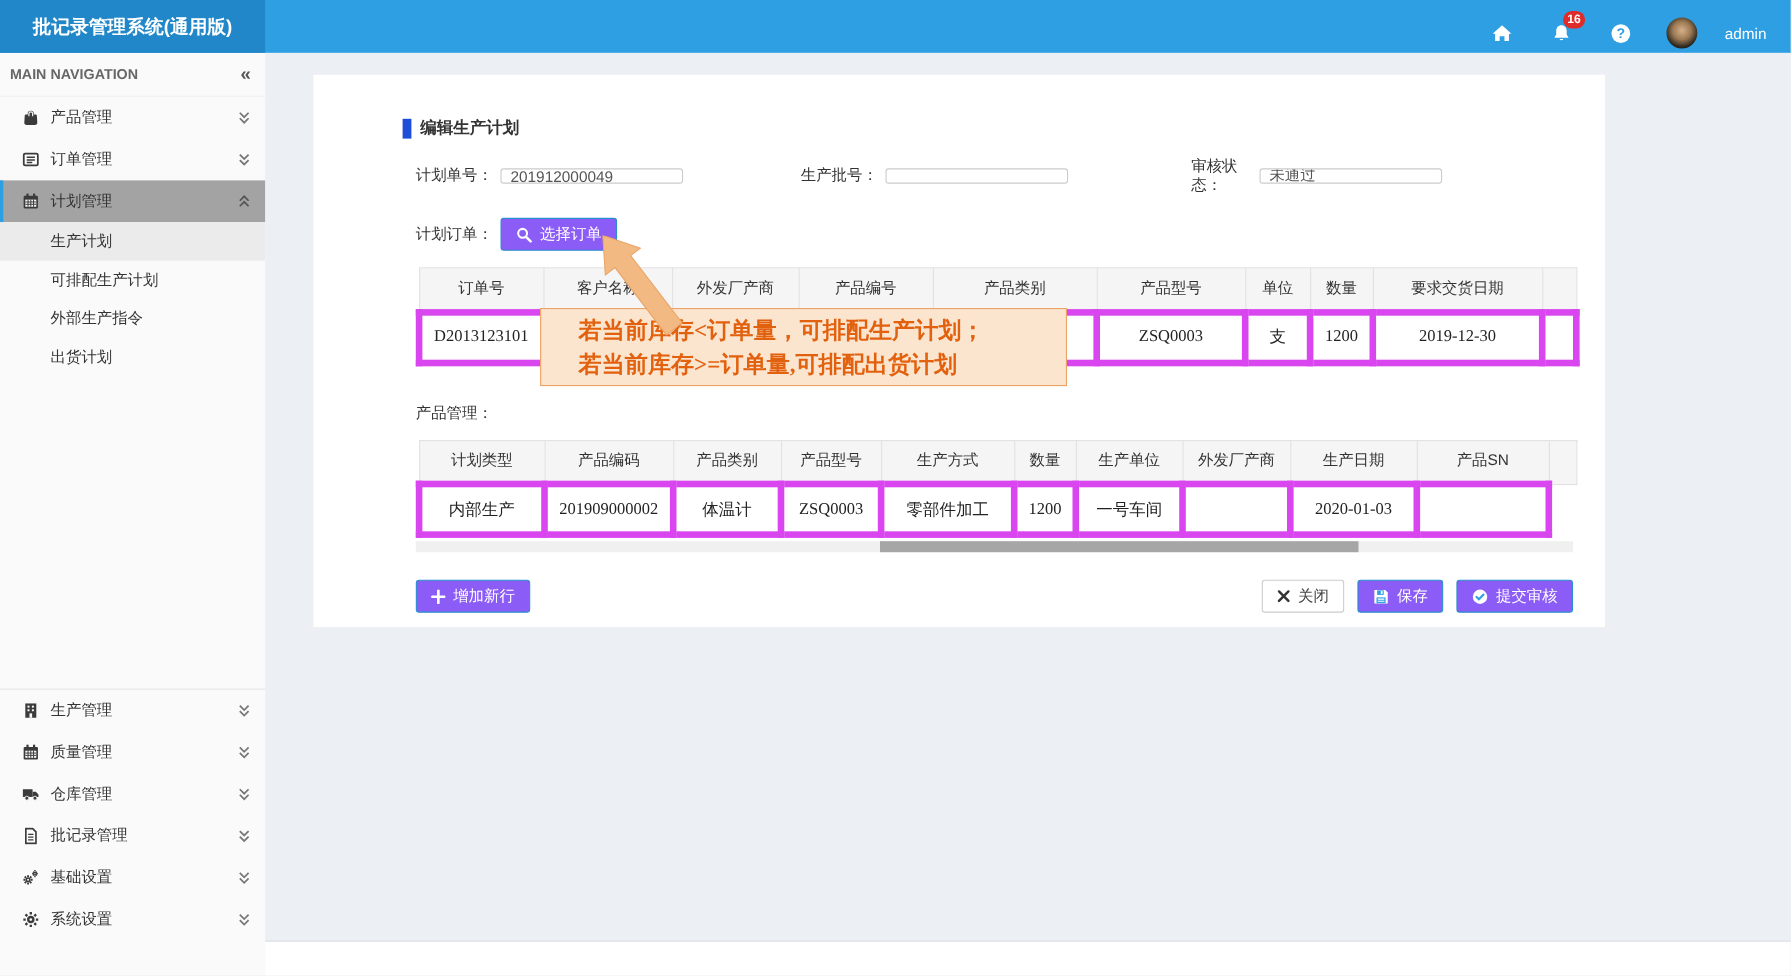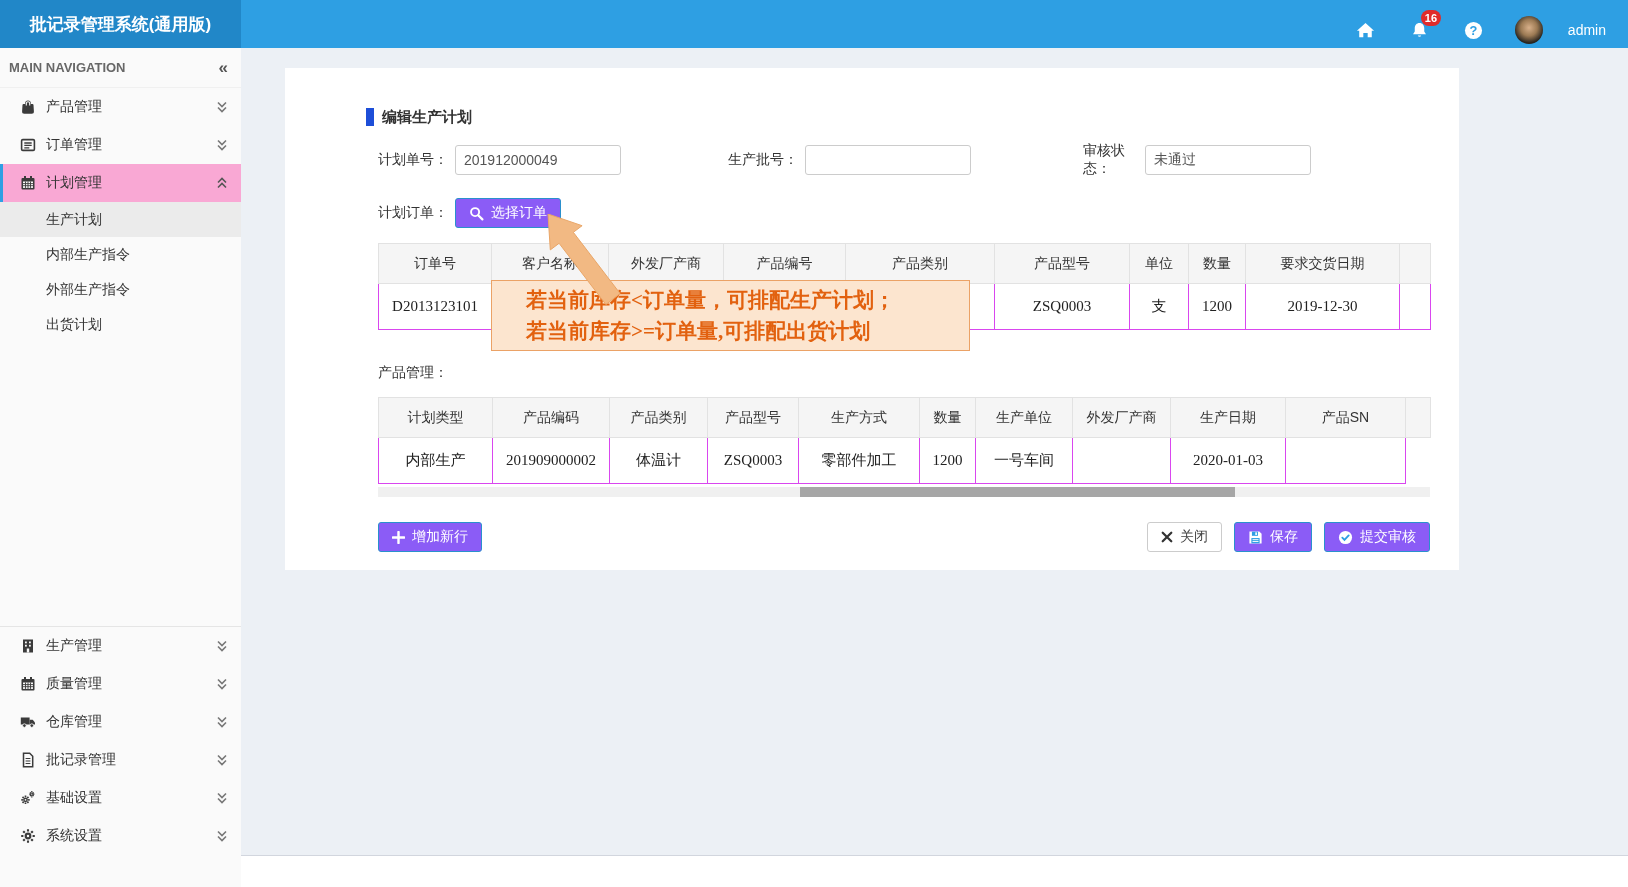--- a/index.html
+++ b/index.html
@@ -23,56 +23,56 @@
   
   .sidebar { position:absolute; left:0; top:48px; width:241px; height:839px; background:#fafafa; z-index:10; }
   .sb-header { height:40px; display:flex; align-items:center; justify-content:space-between;
                padding:0 13px 0 9px; color:#676767; font-weight:bold; font-size:13px; border-bottom:1px solid #f0f0f0; }
   .sb-collapse { color:#555; font-size:17px; cursor:pointer; }
   .mi { height:38px; display:flex; align-items:center; padding:0 13px 0 17px; font-size:14px; color:#333;
         cursor:pointer; border-left:3px solid transparent; }
   .mi svg.ic { width:16px; height:16px; margin-right:10px; flex:none; }
   .mi .lbl { flex:1; }
   .mi .chev { width:12px; height:14px; flex:none; }
-  .mi.active { background:#f9a8d4; border-left-color:#2e9fe3; }
+  .mi.active { background:#a3a3a3; border-left-color:#2e9fe3; }
   .smi { height:35px; display:flex; align-items:center; padding-left:46px; font-size:14px; color:#333; cursor:pointer; }
   .smi.active { background:#ebebeb; }
   .sb-spacer { height:284px; }
   .sb-group2 { border-top:1px solid #e5e5e5; }
 
   
   .content { position:absolute; left:241px; top:48px; width:1387px; height:839px; background:#ecf0f5; }
   .panel { position:relative; margin:20px 0 0 44px; width:1174px; height:502px; background:#fff; }
   .panel-inner { padding:40px 29px 0 93px; }
 
   .page-title { display:inline-block; margin-left:-12px; border-left:8px solid #1d4ed8; padding-left:8px;
                 font-size:15px; font-weight:bold; color:#333; line-height:18px; }
 
   .form-row { display:flex; align-items:center; margin-top:16px; }
   .field { display:flex; align-items:center; }
   .flabel { font-size:14px; color:#333; width:77px; }
-  .field input { width:166px; height:30px; border:1px solid #ccc; border-radius:3px; padding:0 8px;
+  .field input { width:166px; height:14px; border:1px solid #ccc; border-radius:3px; padding:0 8px;
                  font-size:14px; color:#555; font-family:"Liberation Sans",sans-serif; outline:none; }
   .field.f2 { margin-left:107px; }
   .field.f3 { margin-left:112px; }
   .field.f3 .flabel { width:62px; }
 
   .plan-order-row { display:flex; align-items:center; margin-top:20px; }
 
   .btn { display:inline-flex; align-items:center; justify-content:center; gap:7px; height:30px; padding:0 13px;
          border-radius:3px; font-size:14px; cursor:pointer; border:1px solid transparent;
          font-family:"Liberation Sans",sans-serif; }
   .btn svg { flex:none; }
   .btn-blue { background:#8b5cf6; border-color:#2a90cd; color:#fff; }
   .btn-white { background:#fff; border-color:#ccc; color:#444; }
 
   table.grid { border-collapse:collapse; table-layout:fixed; width:1052px; margin-top:15px; }
   .grid th { background:#f5f5f5; border:1px solid #e2e2e2; height:40px; font-size:14px; font-weight:normal;
              color:#333; text-align:center; }
-  .grid td { background:#fff; border:1px solid #d946ef; height:46px; font-size:15px; color:#222; text-align:center;
+  .grid td { background:#fff; border:6px solid #d946ef; height:46px; font-size:15px; color:#222; text-align:center;
              font-family:"Liberation Serif", serif; overflow:hidden; white-space:nowrap; }
 
   .assign-label { margin-top:34px; font-size:14px; color:#333; }
 
   .hscroll { position:relative; width:1052px; height:10px; background:#f0f0f0; margin-top:3px; cursor:pointer; }
   .hscroll .thumb { position:absolute; left:422px; top:0; width:435px; height:10px; background:#a6a6a6; cursor:grab; }
 
   .actions { display:flex; align-items:center; width:1052px; margin-top:25px; }
   .actions .spacer { flex:1; }
   .actions .btn + .btn { margin-left:12px; }
@@ -156,21 +156,21 @@
     </svg>
     <span class="lbl">计划管理</span>
     <svg class="chev" viewBox="0 0 12 14">
       <path d="M2 6.5l4-4 4 4 M2 11.5l4-4 4 4" fill="none" stroke="#555" stroke-width="1.6"></path>
     </svg>
   </div>
   <div class="smi active">
     <span>生产计划</span>
   </div>
   <div class="smi">
-    <span>内部生产指令</span>
+    <span>可排配生产计划</span>
   </div>
   <div class="smi">
     <span>外部生产指令</span>
   </div>
   <div class="smi">
     <span>出货计划</span>
   </div>
 
   <div class="sb-spacer"></div>
 

